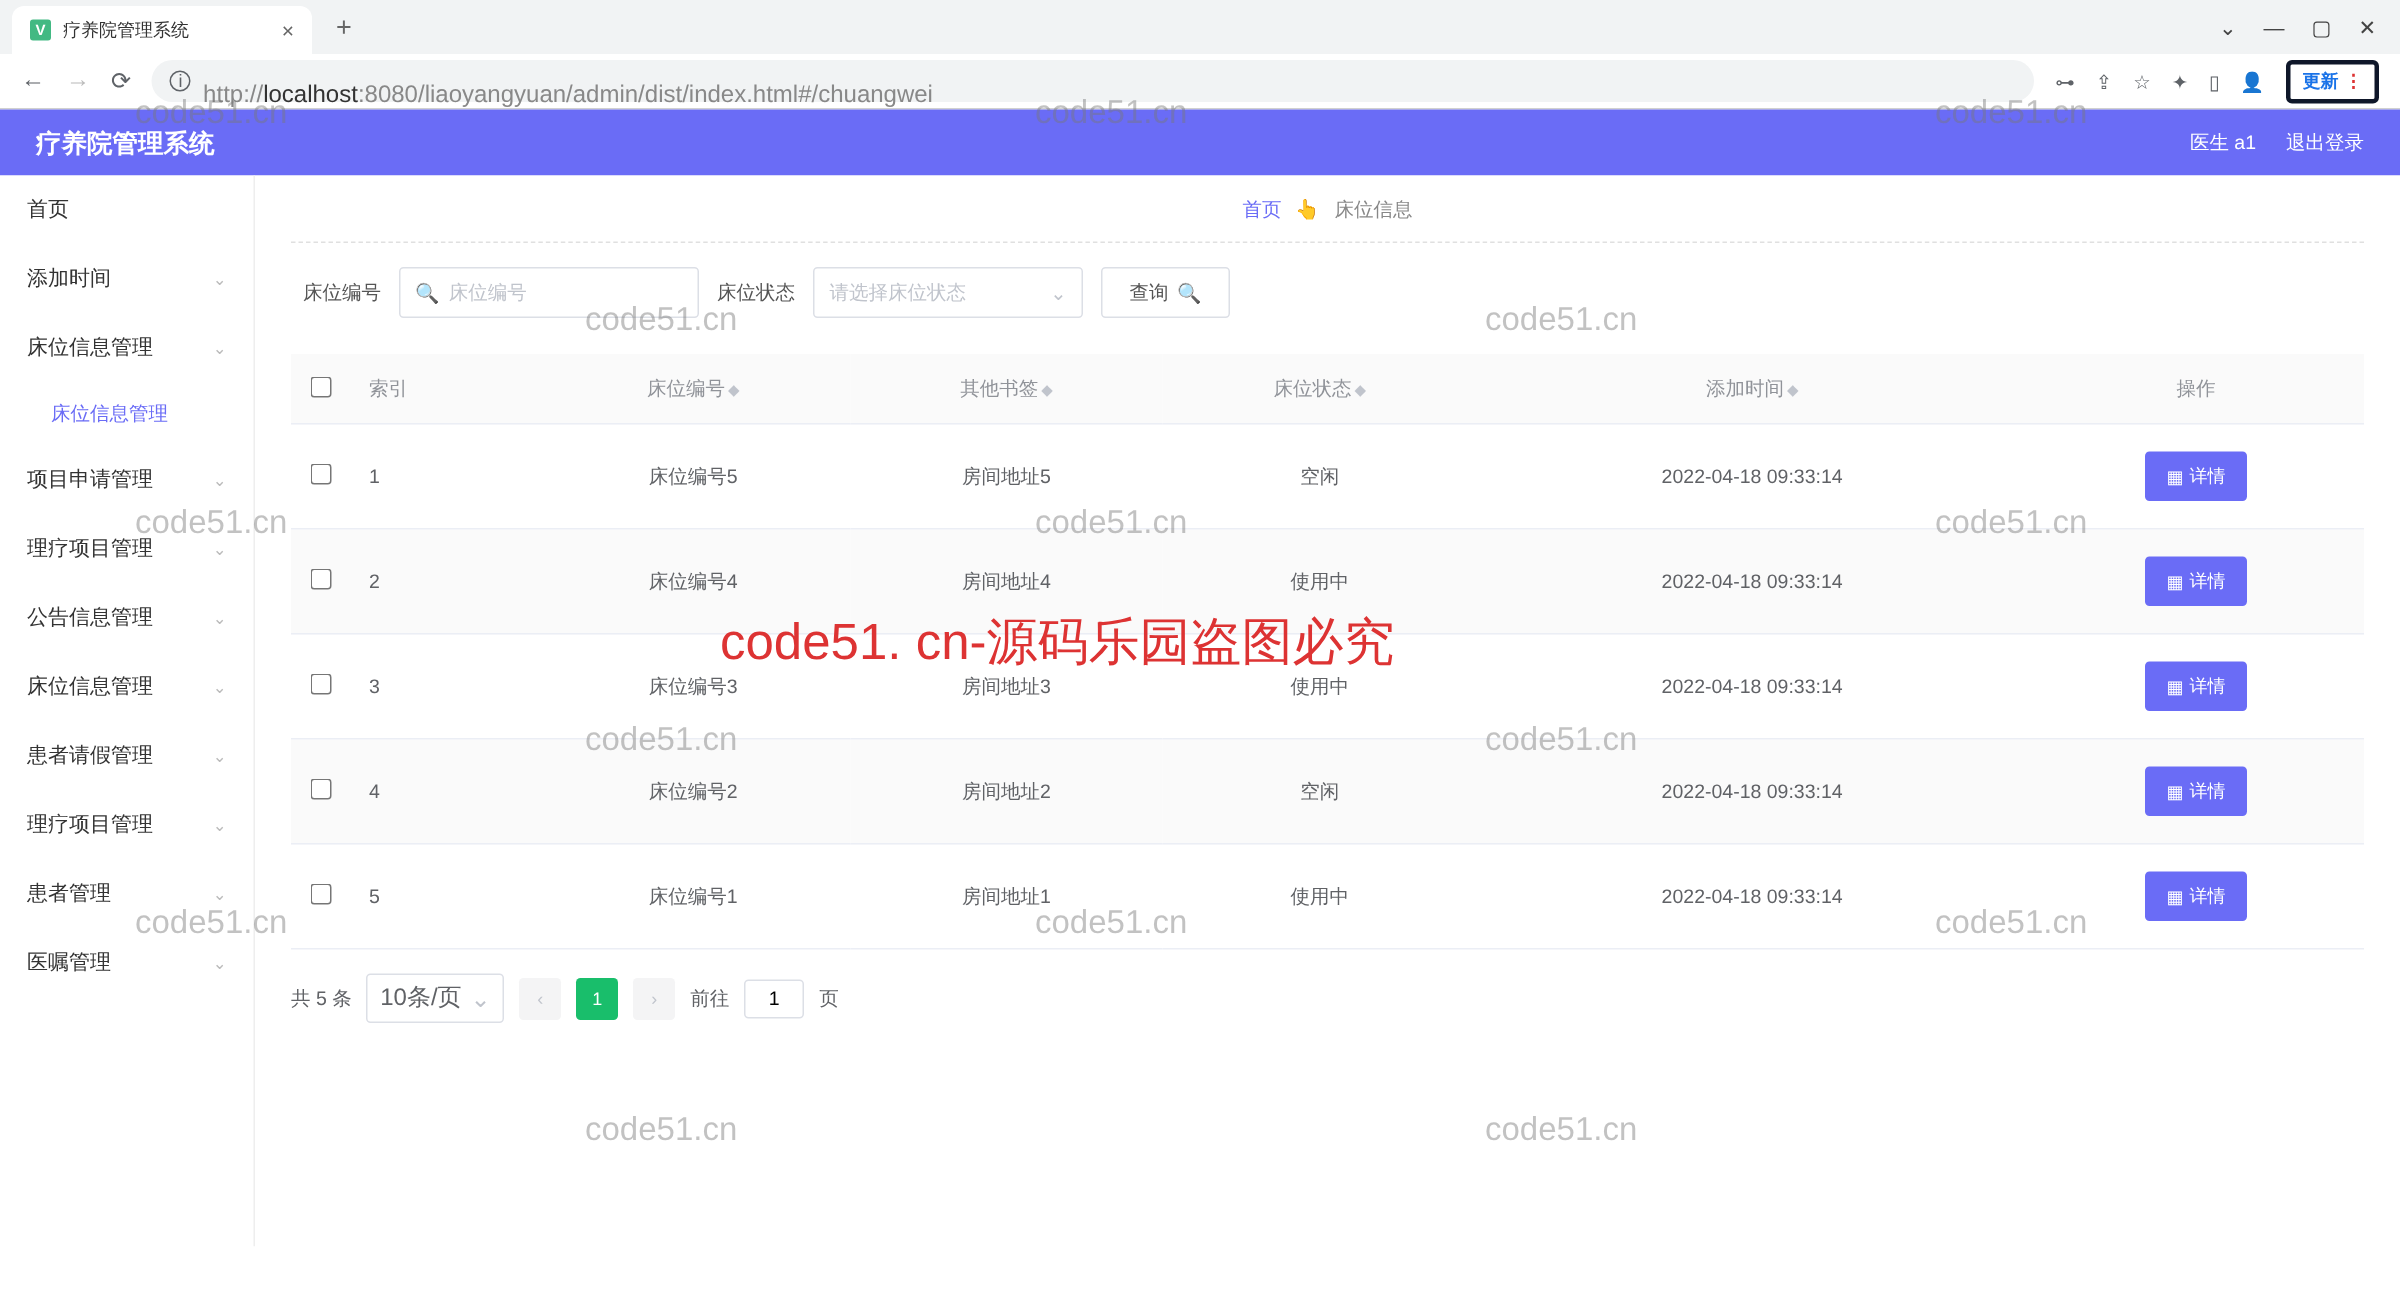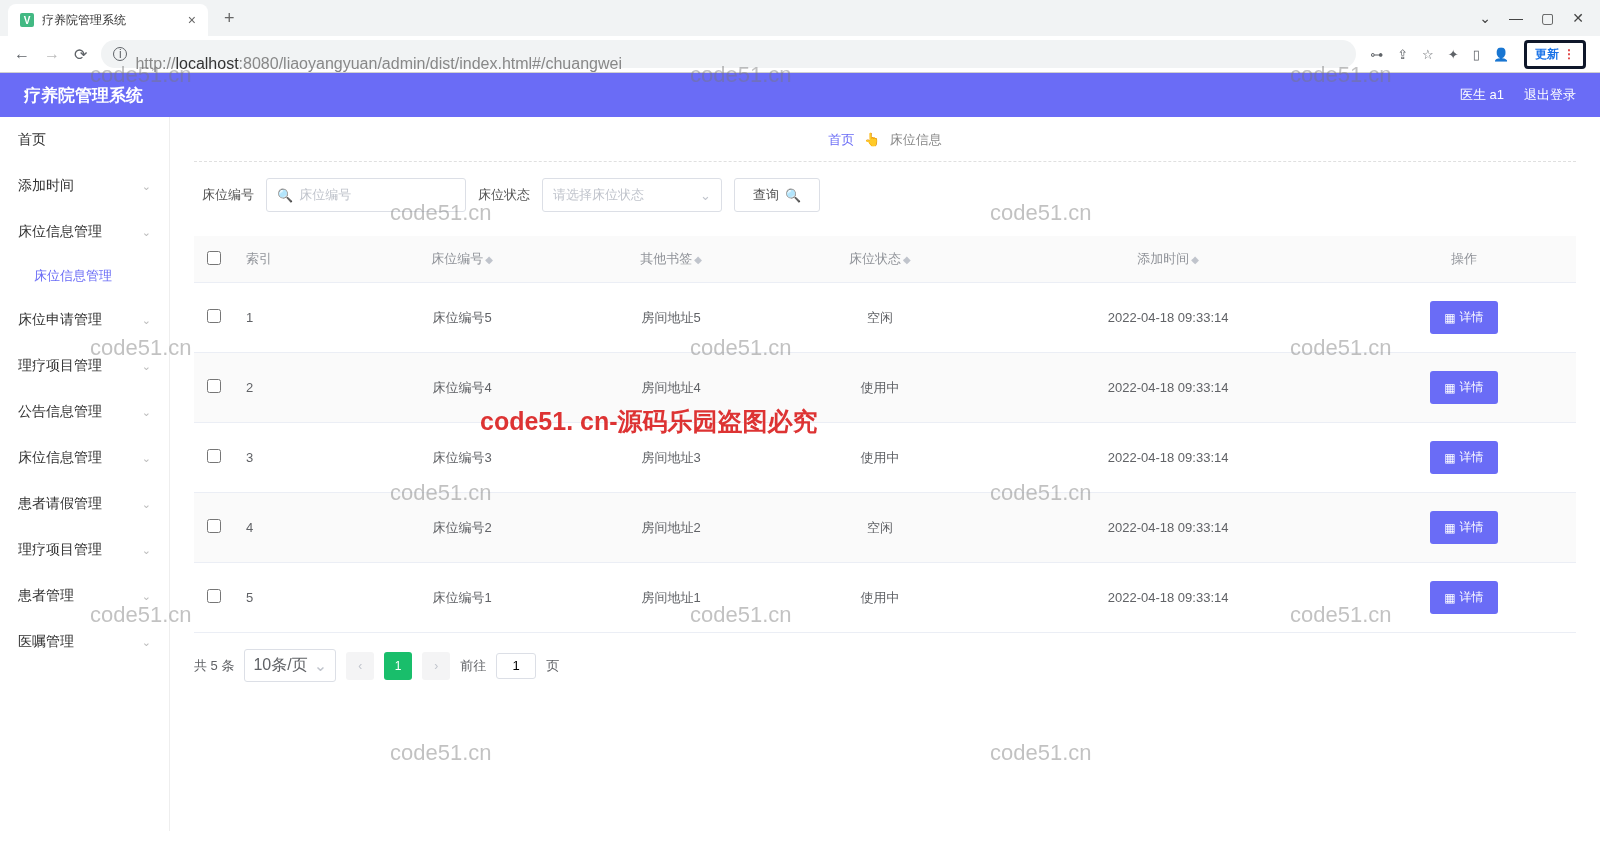--- a/index.html
+++ b/index.html
@@ -70,21 +70,21 @@
 
 
 .pagination { display: flex; align-items: center; gap: 10px; margin-top: 16px; font-size: 13px; color: #606266; }
 .page-select { border: 1px solid #dcdfe6; border-radius: 3px; padding: 5px 8px; font-size: 16px; color: #606266; display: flex; align-items: center; gap: 6px; }
 .page-btn { width: 28px; height: 28px; background: #f4f4f5; color: #c0c4cc; border-radius: 3px; display: flex; align-items: center; justify-content: center; cursor: pointer; font-size: 12px; }
 .page-btn.active { background: #19be6b; color: #fff; }
 .page-input { width: 40px; height: 26px; border: 1px solid #dcdfe6; border-radius: 3px; text-align: center; font-size: 13px; }
 
 
 .watermark { position: absolute; color: rgba(120,120,120,0.45); font-size: 22px; pointer-events: none; z-index: 10; }
-.big-wm { position: absolute; color: #d33; font-size: 25px; font-weight: 700; pointer-events: none; z-index: 10; }
+.big-wm { position: absolute; color: #d33; font-size: 34px; font-weight: 400; pointer-events: none; z-index: 10; }
 .rel-wrap { position: relative; }
 </style>
 </head>
 <body class="rel-wrap">
 
 <div class="browser-chrome">
   <div class="tab-bar">
     <div class="browser-tab">
       <span class="tab-favicon">V</span>
       <span class="tab-title">疗养院管理系统</span>
@@ -142,21 +142,21 @@
       <div class="sidebar-item">
         <span>添加时间</span>
         <span class="chev">⌄</span>
       </div>
       <div class="sidebar-item">
         <span>床位信息管理</span>
         <span class="chev">⌄</span>
       </div>
       <div class="sidebar-sub active">床位信息管理</div>
       <div class="sidebar-item">
-        <span>床位申请管理</span>
+        <span>项目申请管理</span>
         <span class="chev">⌄</span>
       </div>
       <div class="sidebar-item">
         <span>理疗项目管理</span>
         <span class="chev">⌄</span>
       </div>
       <div class="sidebar-item">
         <span>公告信息管理</span>
         <span class="chev">⌄</span>
       </div>

